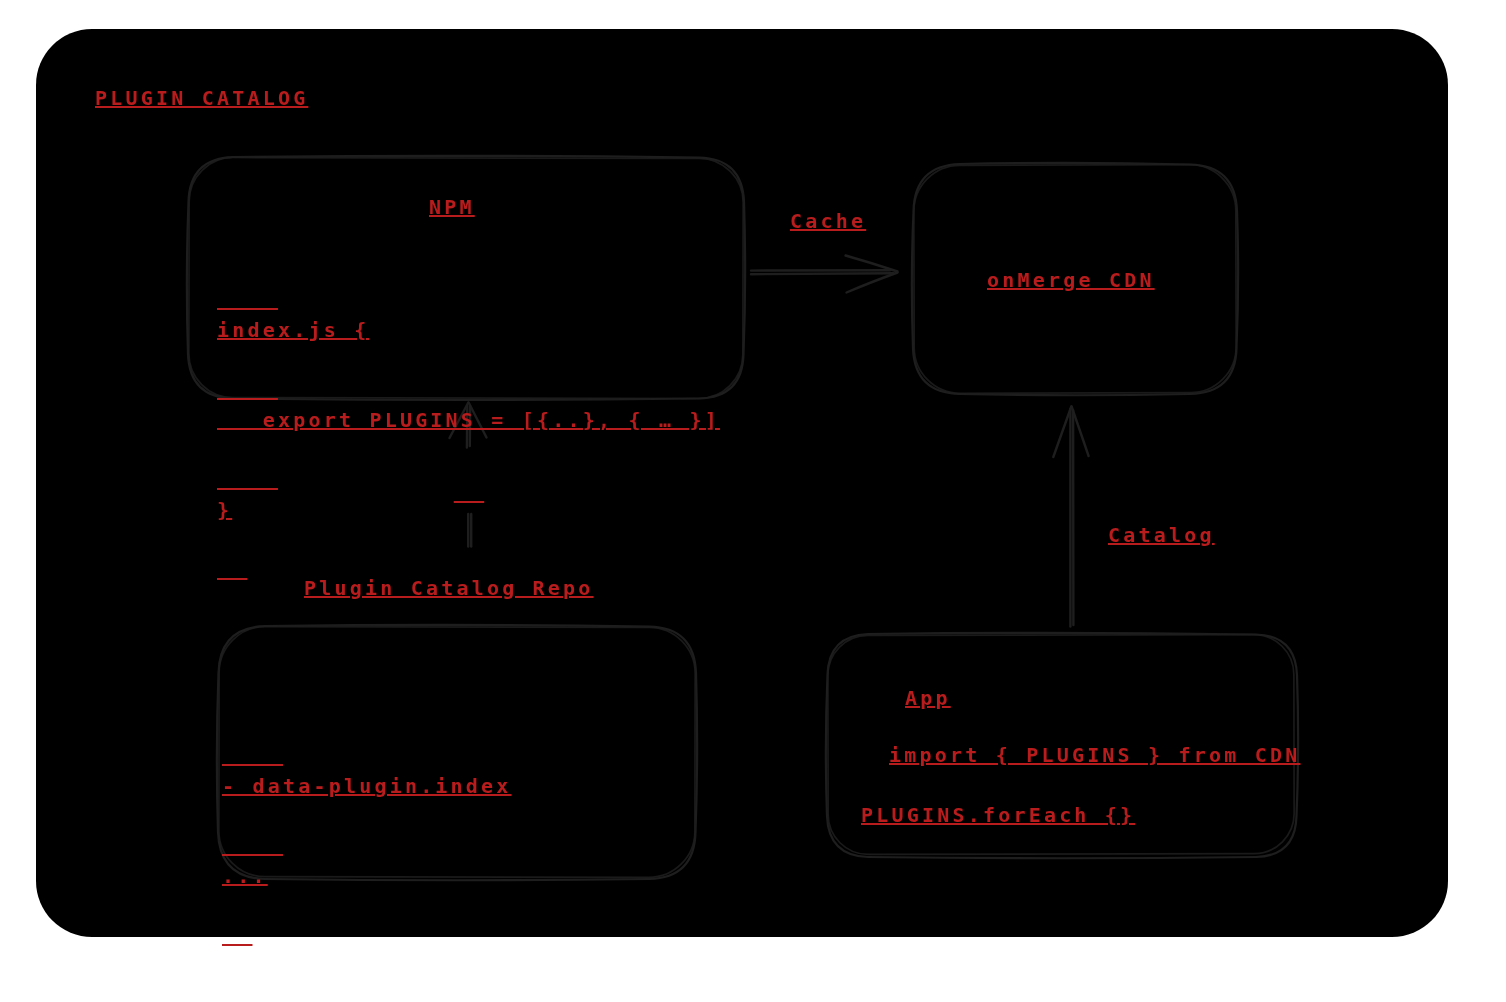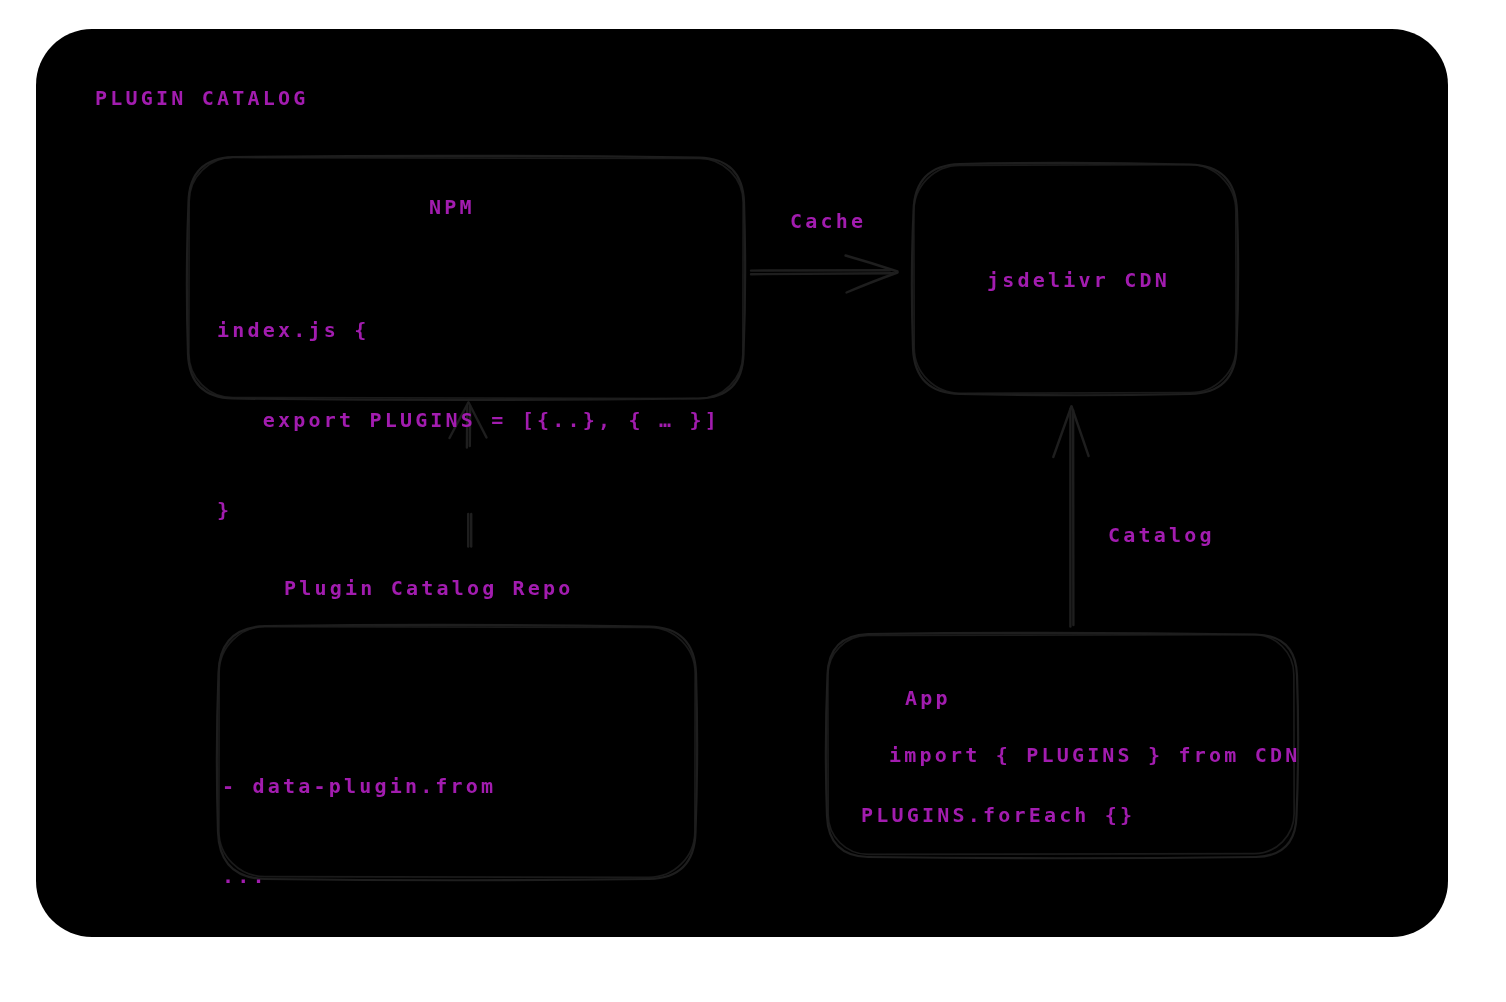--- a/index.html
+++ b/index.html
@@ -11,22 +11,23 @@
     overflow: hidden;
     font-family: "DejaVu Sans Mono", "Liberation Mono", monospace;
   }
   #shapes { position: absolute; left: 0; top: 0; }
   .txt {
     position: absolute;
     font-weight: 700;
     font-size: 20px;
     line-height: 30px;
     letter-spacing: 3.2px;
-    color: #a21caf;
+    color: #b91c1c;
     white-space: pre;
+    text-decoration: underline;
   }
   .center { text-align: center; }
   path, rect.sketch2 { fill: none; stroke: #1e1e1e; }
   .box1 { stroke-width: 2.2px; stroke-linecap: round; }
   .box2 { stroke-width: 1.7px; opacity: 0.85; }
   .arrow { stroke-width: 2.4px; stroke-linecap: round; }
   .border-dashed {
     stroke-width: 2.8px;
     stroke-dasharray: 20 13;
   }
@@ -91,29 +92,29 @@
   <div class="txt" style="left:429px; top:192px;">NPM</div>
 
   <div class="txt" style="left:217px; top:255px;">
     <div>index.js {</div>
     <div>   export PLUGINS = [{..}, { … }]</div>
     <div>}</div>
   </div>
 
   <div class="txt" style="left:790px; top:206px;">Cache</div>
 
-  <div class="txt" style="left:987px; top:265px;">jsdelivr CDN</div>
+  <div class="txt" style="left:987px; top:265px;">onMerge CDN</div>
 
   <div class="txt center" style="left:339px; top:448px; width:260px;">
   </div>
 
-  <div class="txt" style="left:284px; top:573px;">Plugin Catalog Repo</div>
+  <div class="txt" style="left:304px; top:573px;">Plugin Catalog Repo</div>
 
   <div class="txt" style="left:222px; top:711px;">
-    <div>- data-plugin.from</div>
+    <div>- data-plugin.index</div>
     <div>...</div>
   </div>
 
   <div class="txt" style="left:1108px; top:520px;">Catalog</div>
 
   <div class="txt" style="left:905px; top:683px;">App</div>
 
   <div class="txt" style="left:861px; top:740px;margin-left:28px;">import { PLUGINS } from CDN</div>
 
   <div class="txt" style="left:861px; top:800px;">PLUGINS.forEach {}</div>

